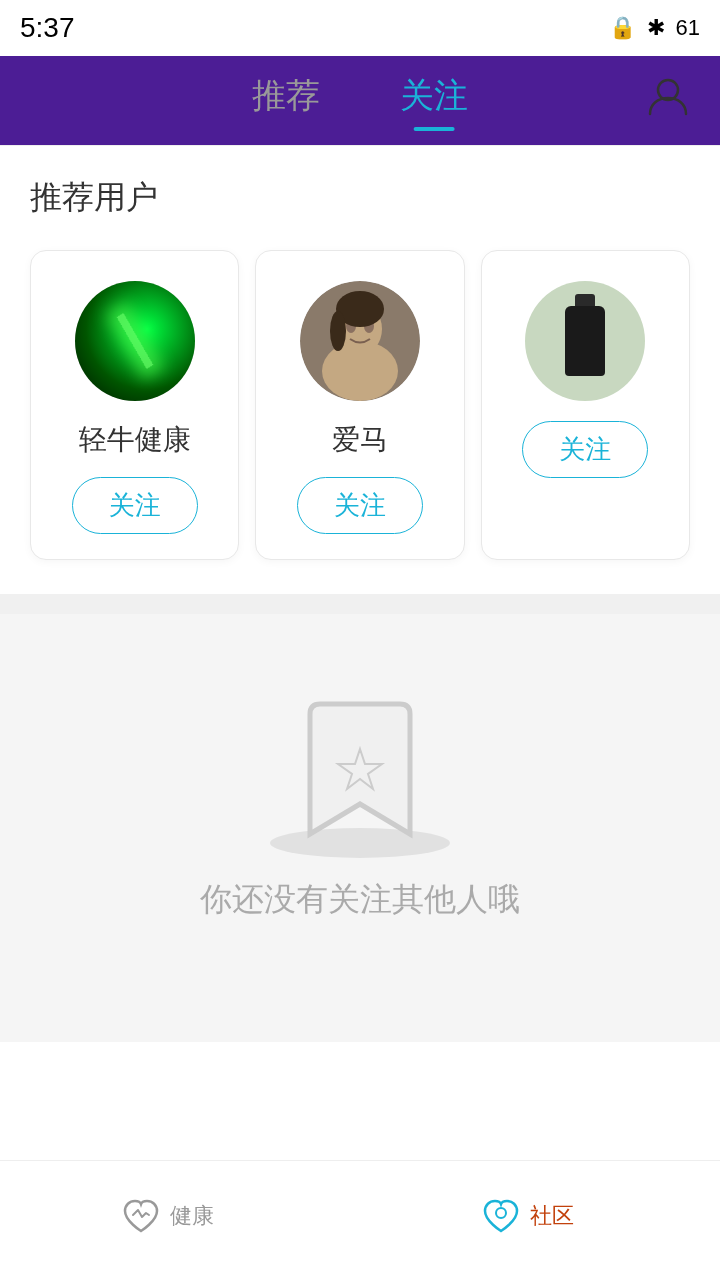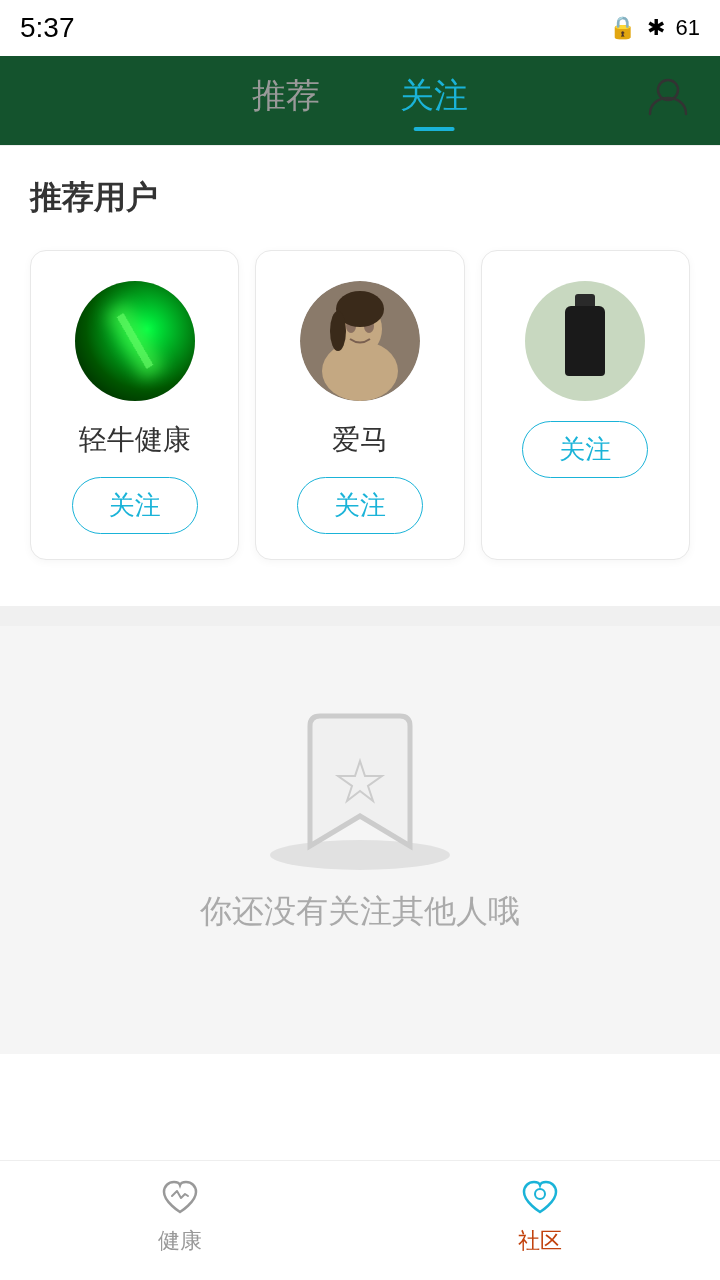--- a/index.html
+++ b/index.html
@@ -28,21 +28,21 @@
     }
     .status-right {
       display: flex;
       align-items: center;
       gap: 10px;
       font-size: 22px;
     }
 
     
     .header {
-      background: #14532d;
+      background: #4c1d95;
       padding: 0 40px;
       display: flex;
       align-items: center;
       justify-content: center;
       position: relative;
       height: 90px;
       border-bottom: 1px solid #eee;
     }
     .header-tabs {
       display: flex;
@@ -82,29 +82,29 @@
 
     
     .main-content {
       flex: 1;
       background: #fff;
     }
 
     
     .section-title {
       font-size: 32px;
-      font-weight: 700;
+      font-weight: 400;
       color: #333;
       padding: 30px 30px 20px;
     }
 
     .user-cards {
       display: flex;
       gap: 16px;
-      padding: 10px 30px 46px;
+      padding: 10px 30px 34px;
     }
 
     .user-card {
       flex: 1;
       background: #fff;
       border: 1px solid #e8e8e8;
       border-radius: 16px;
       display: flex;
       flex-direction: column;
       align-items: center;
@@ -237,21 +237,20 @@
       display: flex;
       align-items: center;
       justify-content: space-around;
       padding-bottom: 10px;
       position: sticky;
       bottom: 0;
     }
 
     .nav-item {
       display: flex;
-      flex-direction: column;
       align-items: center;
       gap: 8px;
       cursor: pointer;
       min-width: 120px;
     }
 
     .nav-icon {
       font-size: 42px;
       color: #999;
     }

